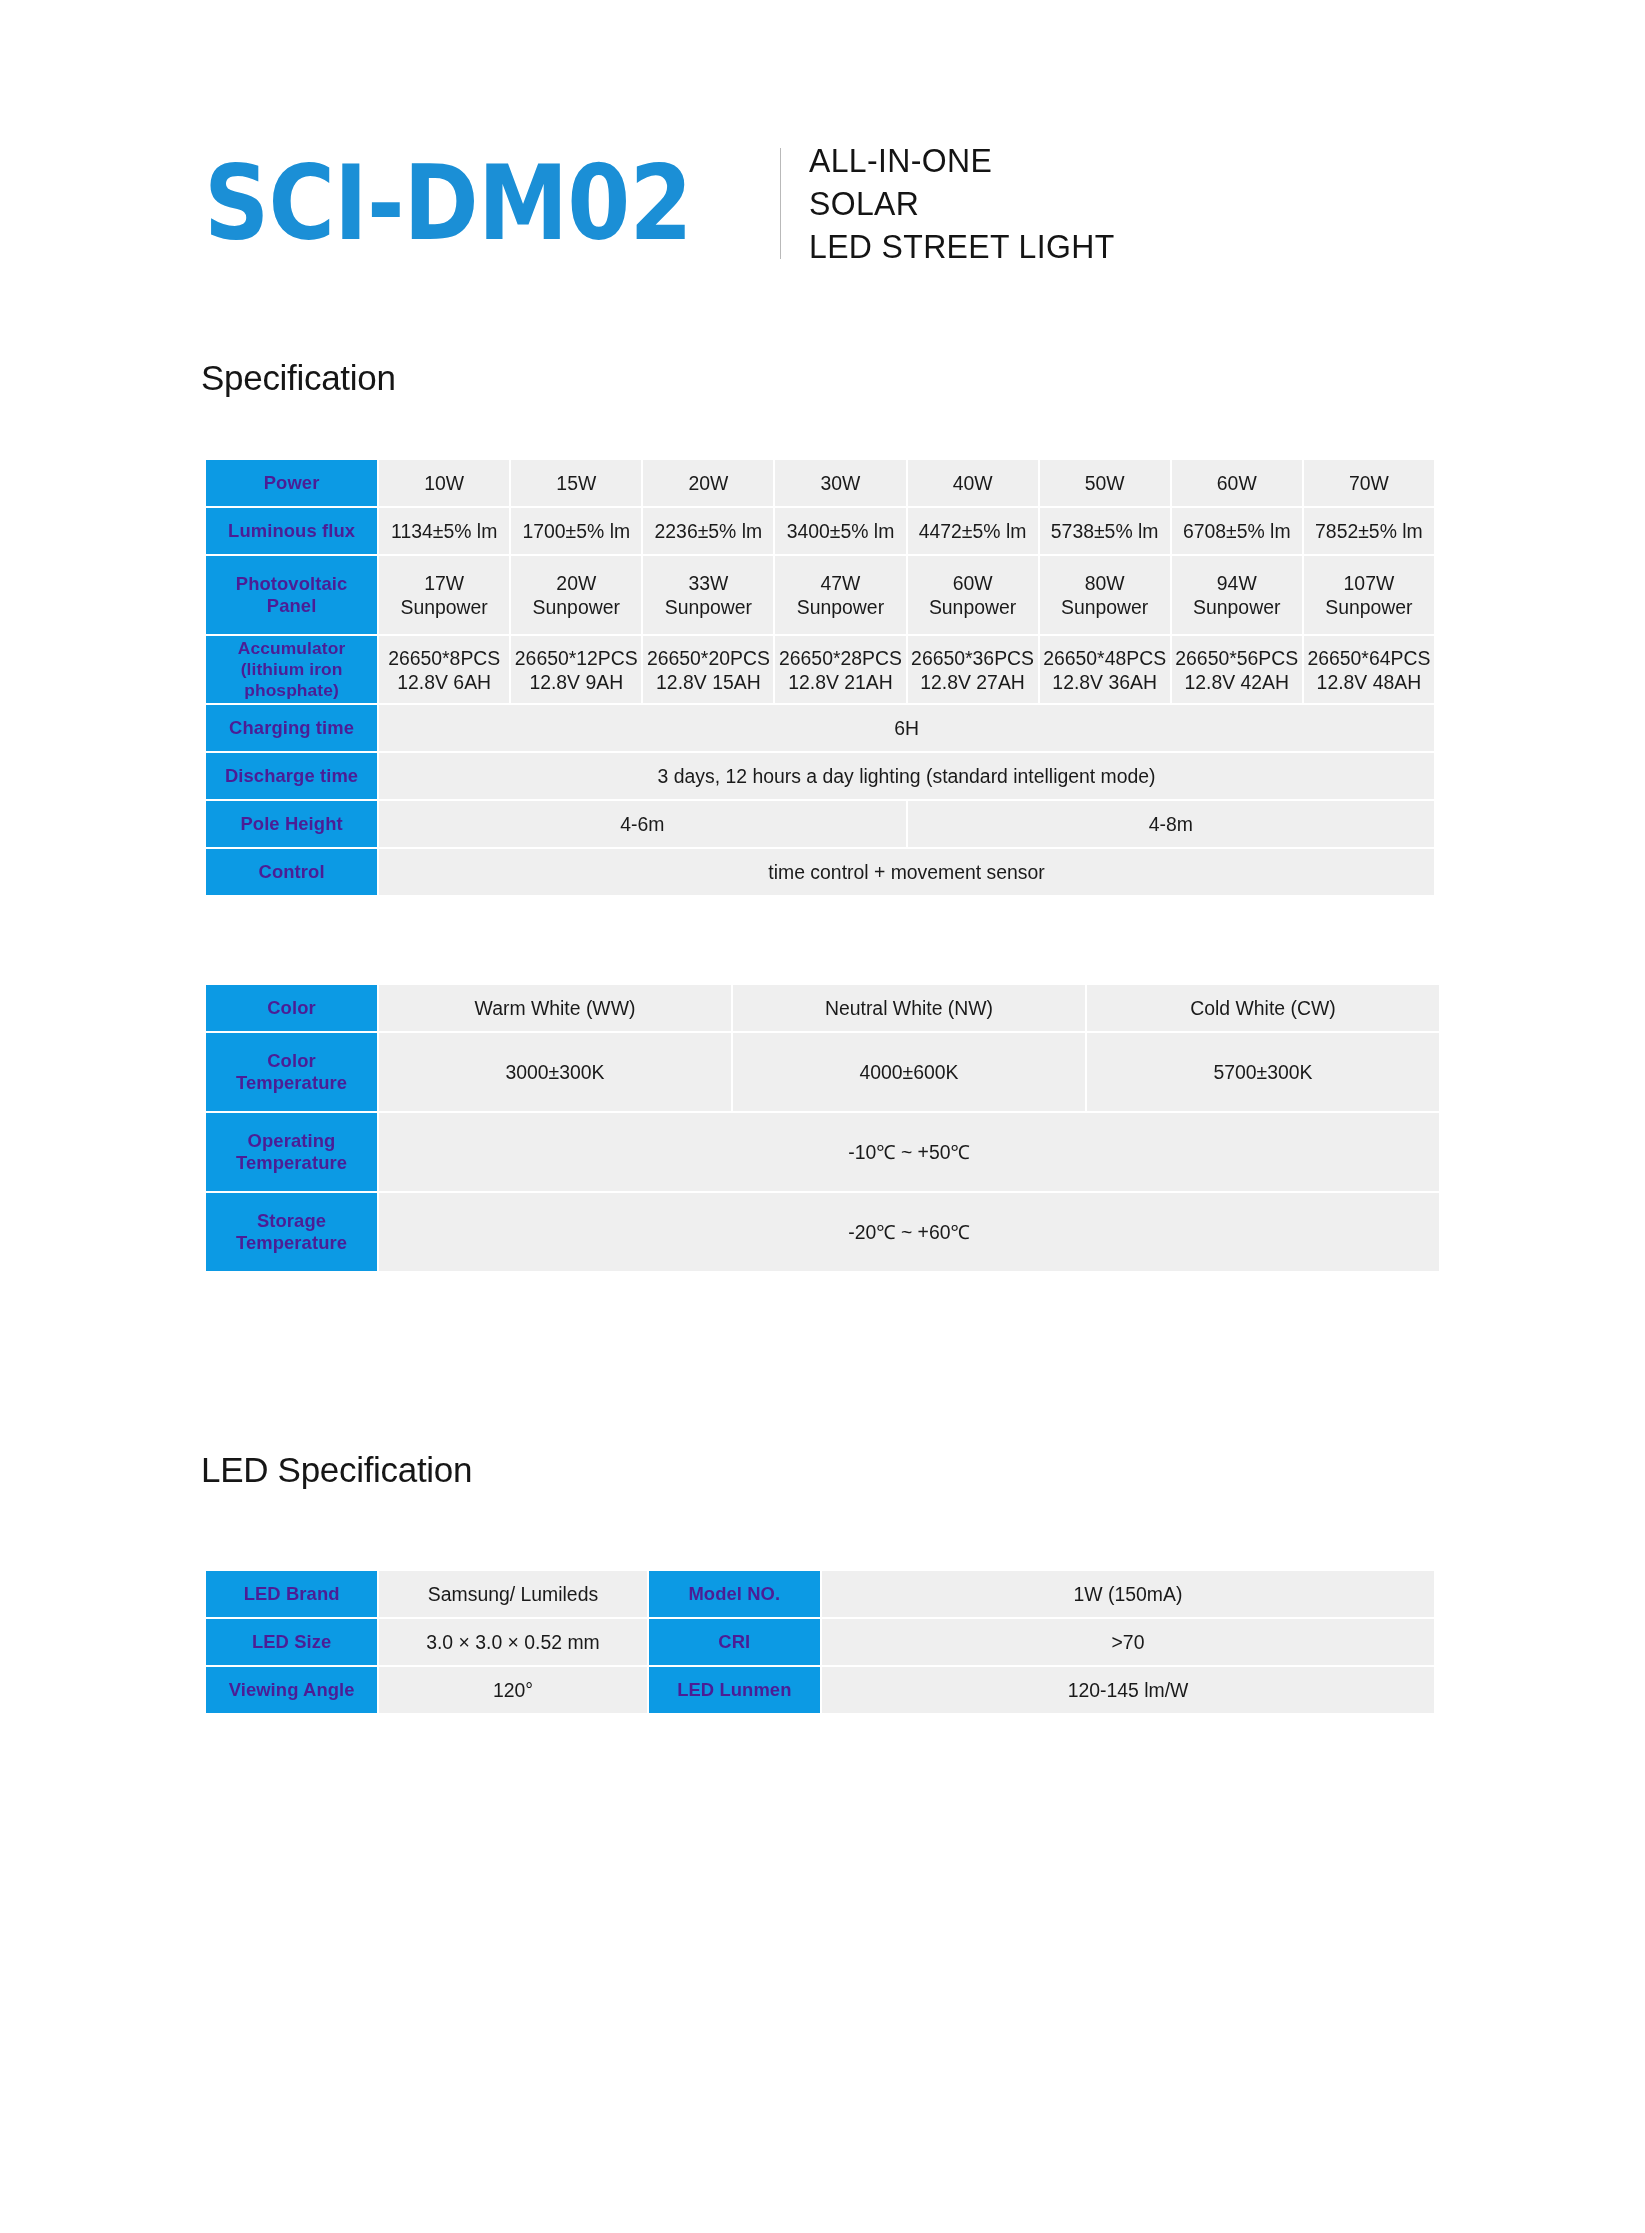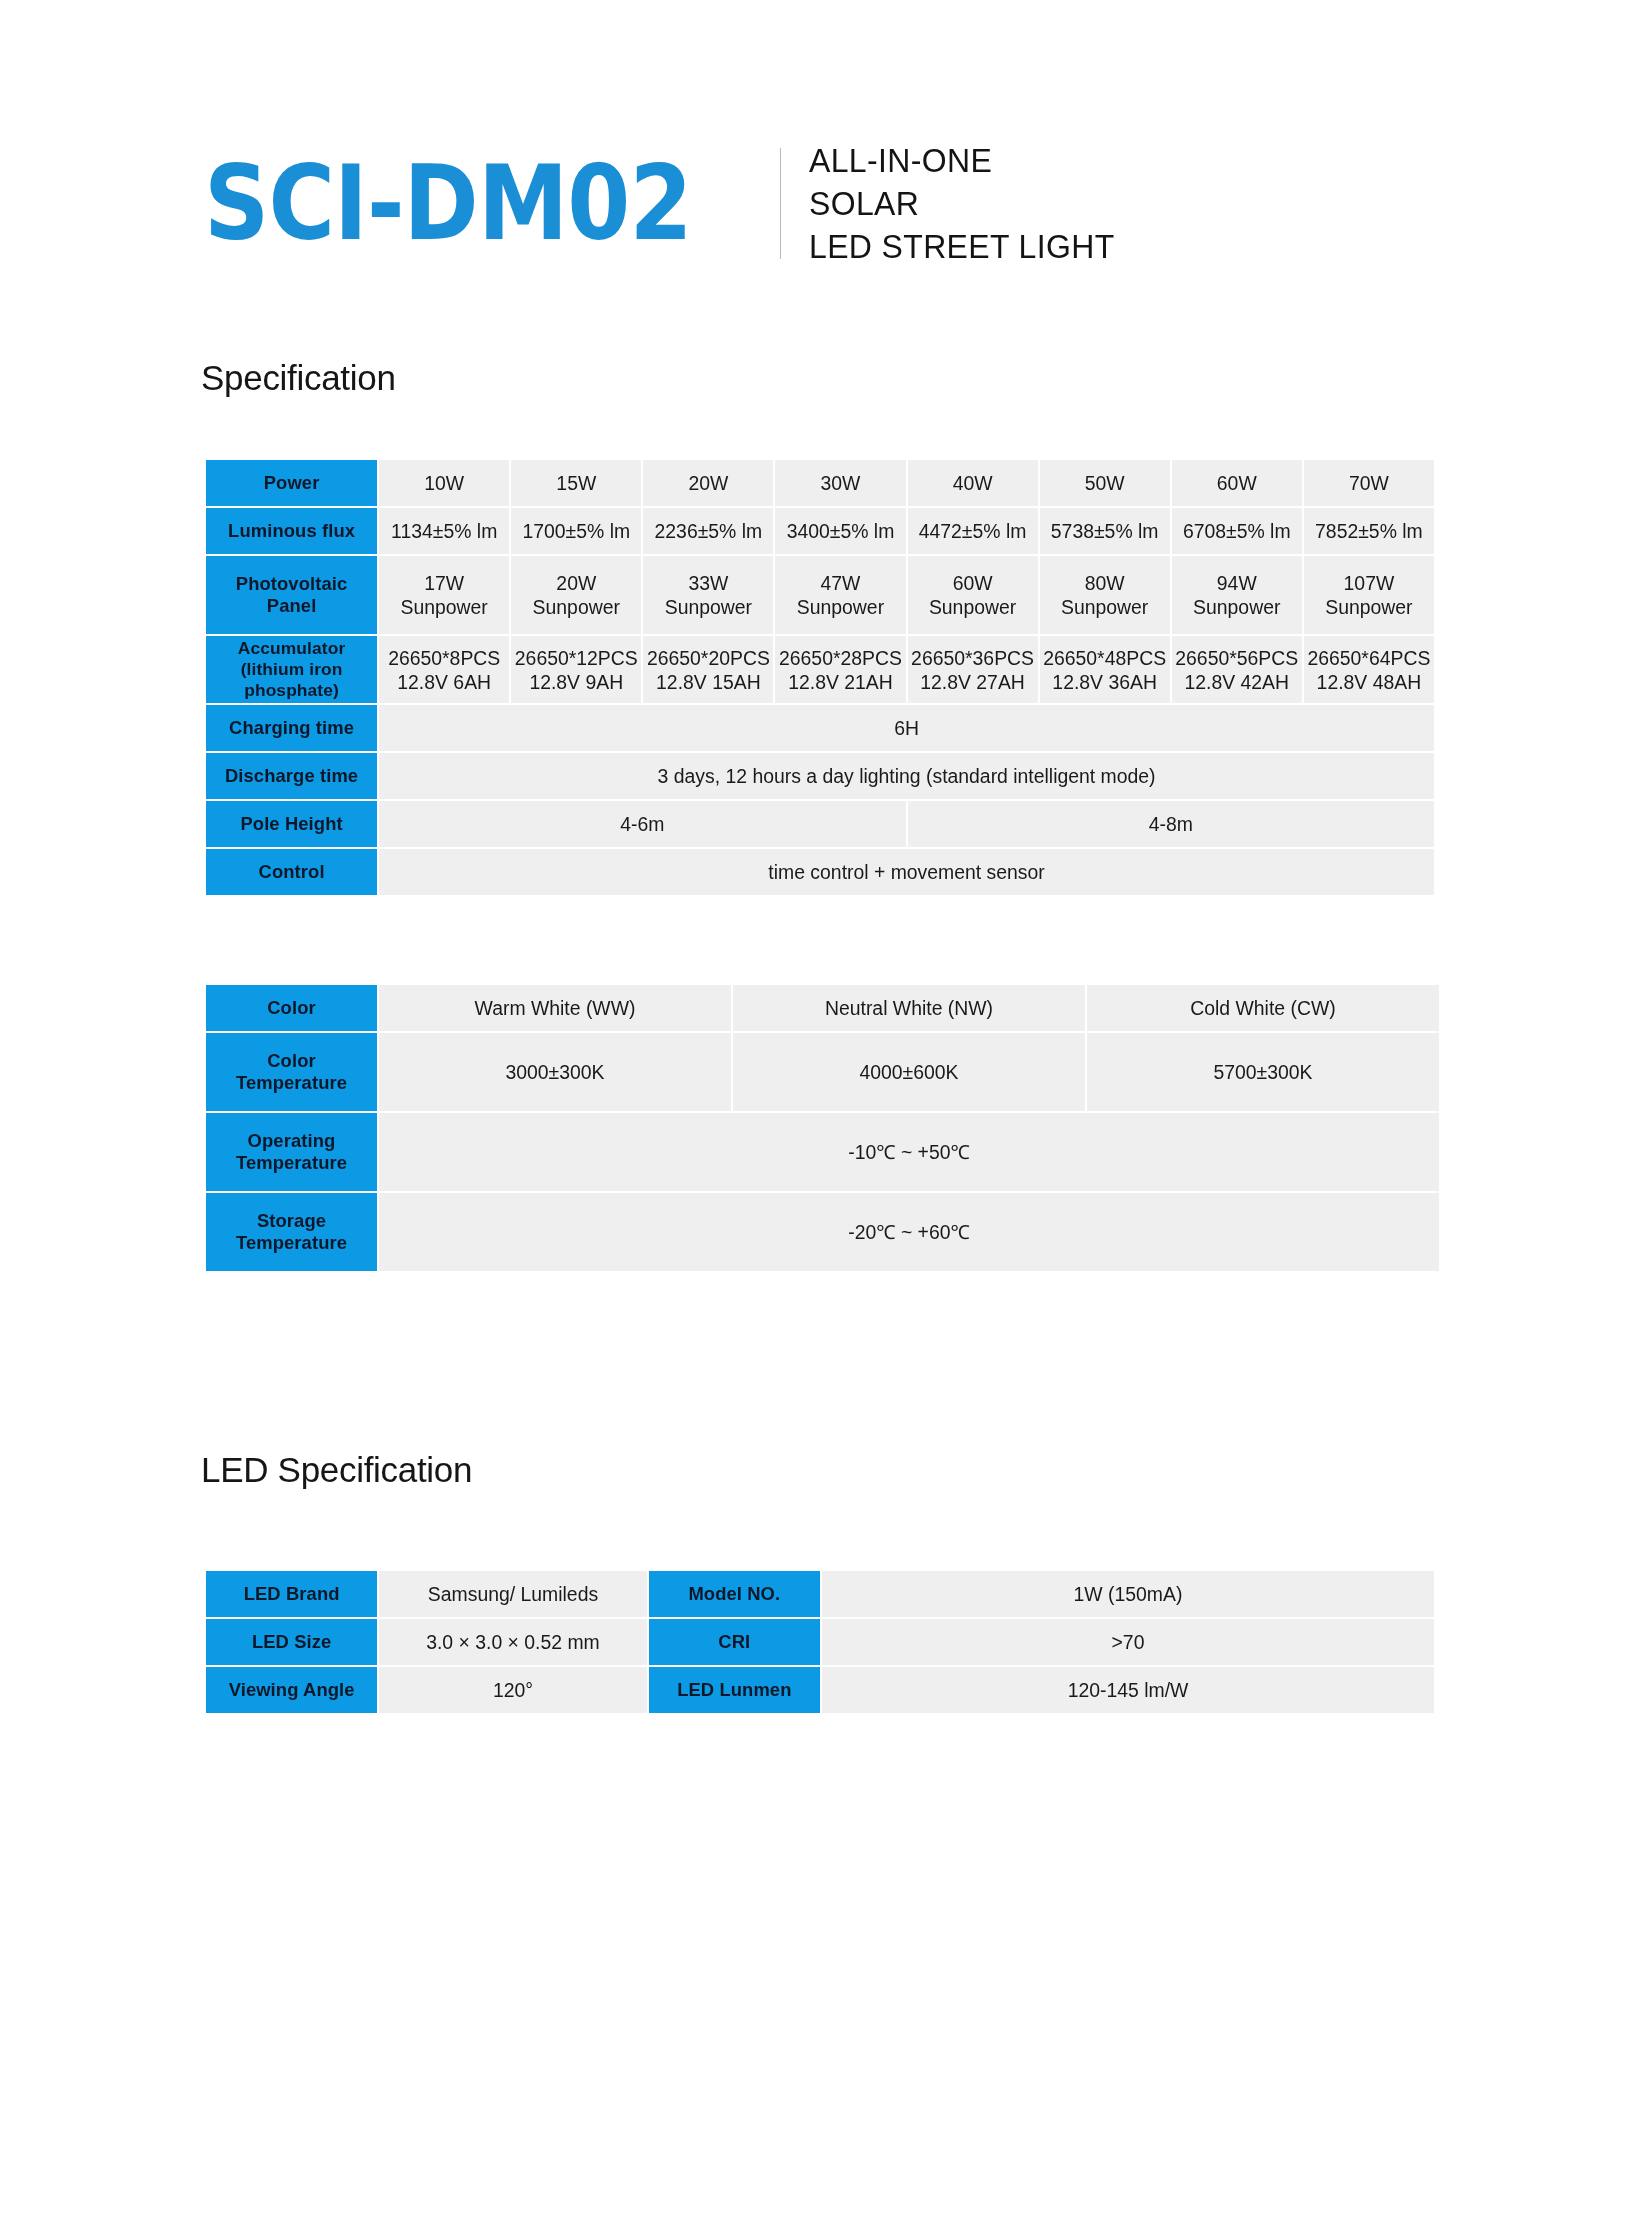--- a/index.html
+++ b/index.html
@@ -88,21 +88,21 @@
     text-align: center;
     vertical-align: middle;
     font-family: "Liberation Sans", sans-serif;
     font-size: 19.4px;
     line-height: 24px;
     padding: 2px 3px;
     border: 0;
   }
   table.spec td.hdr {
     background: #0c9ae4;
-    color: #0f172a;
+    color: #4c1d95;
     font-weight: 700;
     font-size: 18.4px;
     line-height: 22px;
     letter-spacing: 0.1px;
   }
   table.spec td.hdr.small {
     font-size: 17.4px;
     line-height: 21px;
   }
   td.two-line { line-height: 25px; }

